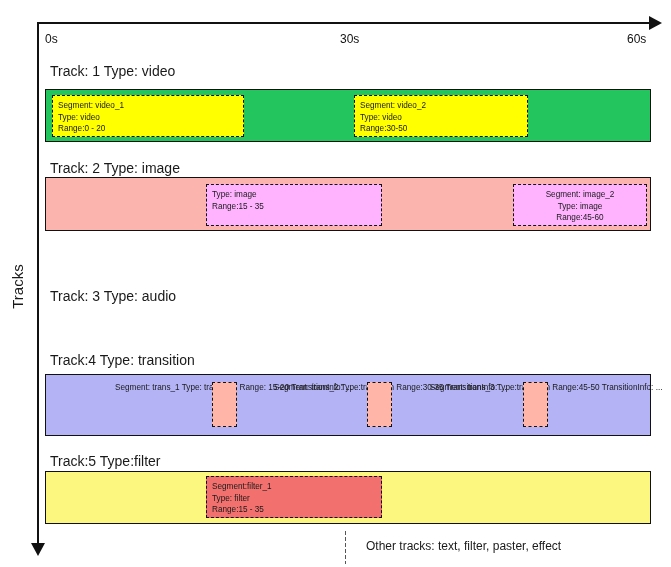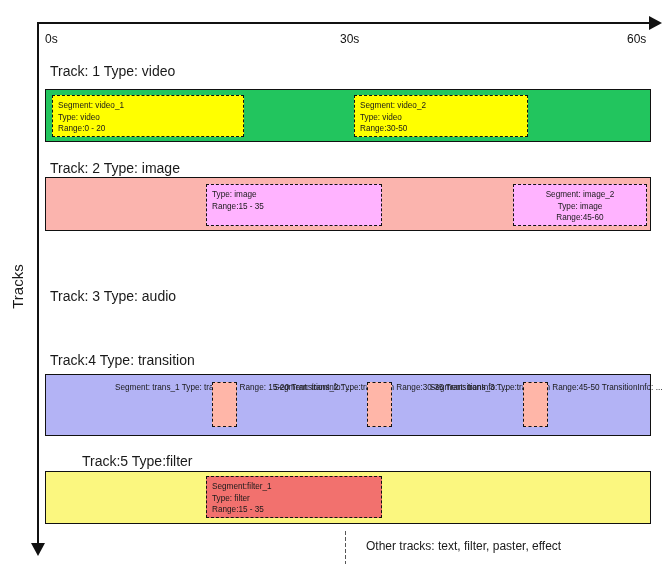--- a/index.html
+++ b/index.html
@@ -219,21 +219,21 @@
 
     <div class="trans-text" style="left:384px; top:7px;">
       <span class="sline">Segment: trans_3</span>
       <span class="sline">Type:transition</span>
       <span class="sline">Range:45-50</span>
       <span class="sline">TransitionInfo: ...</span>
     </div>
     <div class="trans-box" style="left:477px; top:7px; width:25px; height:45px;"></div>
   </div>
 
-  <div class="track-label" style="top:453px;margin-left:32px;">Track:5 Type:filter</div>
+  <div class="track-label" style="top:453px;">Track:5 Type:filter</div>
   <div class="track-band" style="top:471px; height:53px; background:#fbf77f;">
     <div class="segment" style="left:160px; top:4px; width:176px; height:42px; background:#f2716e; border:1.6px dashed #111111;">
       <span class="sline">Segment:filter_1</span>
       <span class="sline">Type: filter</span>
       <span class="sline">Range:15 - 35</span>
     </div>
   </div>
 
   <div class="dots-vert"></div>
   <div class="other-note">Other tracks: text, filter, paster, effect</div>

